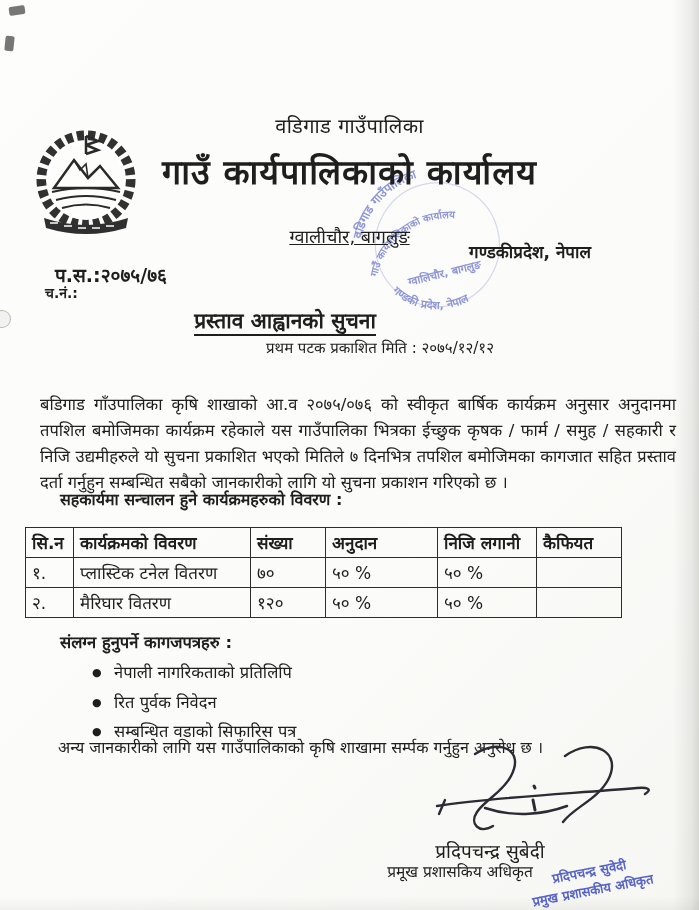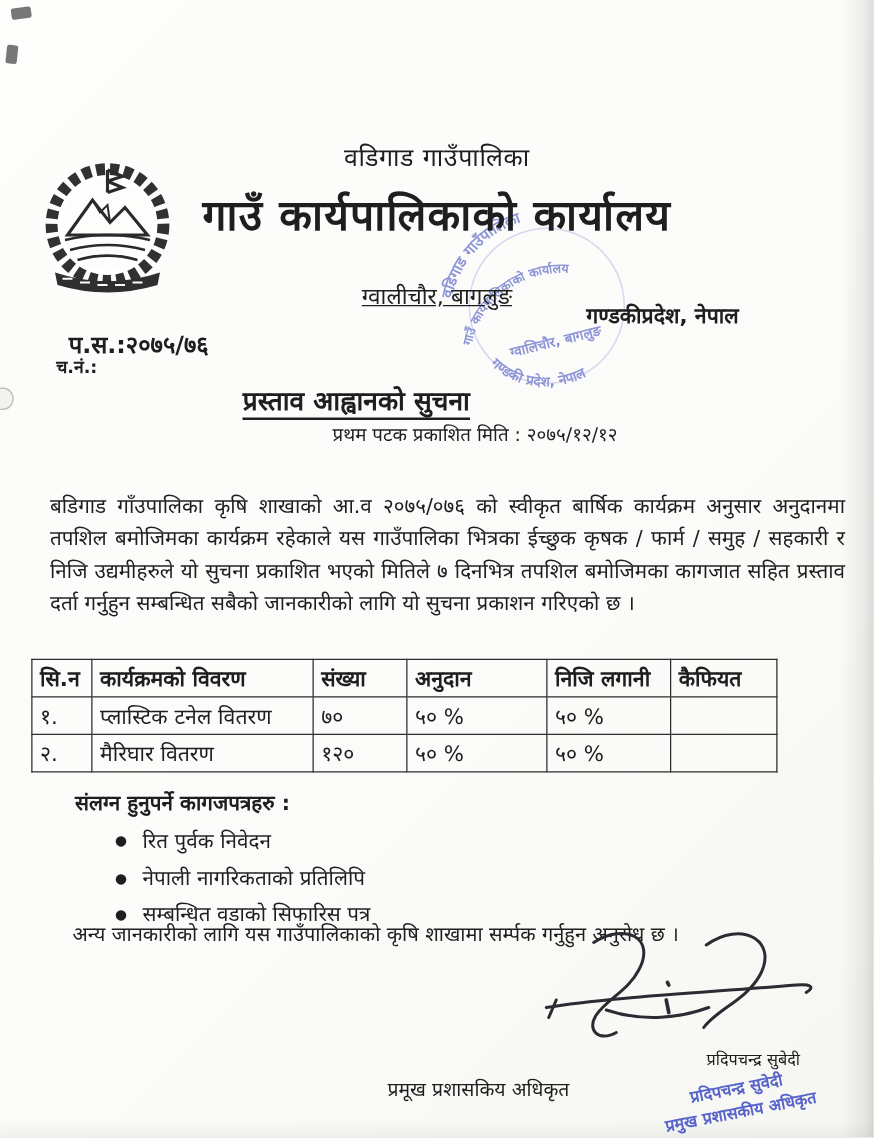--- a/index.html
+++ b/index.html
@@ -61,23 +61,23 @@
   
   .docs-heading{position:absolute; left:60px; top:630px; font-size:16.5px; font-weight:bold;}
   .docs-list{position:absolute; left:92px; top:658px; list-style:none;}
   .docs-list li{font-size:16.5px; line-height:29.5px; position:relative; padding-left:22px;}
   .docs-list li::before{content:"●"; position:absolute; left:0; top:0; font-size:11px; line-height:29.5px;}
 
   .closing-line{position:absolute; left:58px; top:736px; width:620px; font-size:16px;}
 
   
   .sig-svg{position:absolute; left:415px; top:742px; width:250px; height:105px;}
-  .sig-name{position:absolute; left:340px; top:838px; width:300px; text-align:right;
-    font-size:13px;}
-  .sig-role{position:absolute; left:310px; top:860px; width:300px; 
+  .sig-name{position:absolute; left:340px; top:838px; width:300px; text-align:center;
+    font-size:19px;}
+  .sig-role{position:absolute; left:310px; top:860px; width:300px; text-align:center;
     font-size:15.5px;}
   .blue-stamp{position:absolute; left:486px; top:862px; width:210px;
     transform:rotate(-11deg); color:#4050c5; opacity:.88; text-align:center;
     font-weight:bold; font-size:13px; line-height:19px;}
 </style>
 </head>
 <body>
 
 <div class="page">
 
@@ -122,20 +122,21 @@
   <div class="province-line">गण्डकीप्रदेश, नेपाल</div>
   <div class="ref-line">प.स.:२०७५/७६</div>
   <div class="chno-line">च.नं.:</div>
 
   <div class="notice-title">
     <span>प्रस्ताव आह्वानको सुचना</span>
   </div>
   <div class="pub-line">प्रथम पटक प्रकाशित मिति : २०७५/१२/१२</div>
   <div class="body-par">बडिगाड गाँउपालिका कृषि शाखाको आ.व २०७५/०७६ को स्वीकृत बार्षिक कार्यक्रम अनुसार अनुदानमा तपशिल बमोजिमका कार्यक्रम रहेकाले यस गाउँपालिका भित्रका ईच्छुक कृषक / फार्म / समुह / सहकारी र निजि उद्यमीहरुले यो सुचना प्रकाशित भएको मितिले ७ दिनभित्र तपशिल बमोजिमका  कागजात सहित प्रस्ताव दर्ता गर्नुहुन सम्बन्धित सबैको जानकारीको लागि यो सुचना प्रकाशन गरिएको छ ।</div>
 
+  <div class="tbl-caption">सहकार्यमा सन्चालन हुने कार्यक्रमहरुको विवरण :</div>
   <table class="programs">
     <colgroup>
       <col class="c0">
         <col class="c1">
         <col class="c2">
         <col class="c3">
         <col class="c4">
         <col class="c5">
     </colgroup>
     <tbody>
@@ -161,22 +162,22 @@
       <td>१२०</td>
       <td>५० %</td>
       <td>५० %</td>
       <td></td>
     </tr>
   </tbody>
     </table>
 
   <div class="docs-heading">संलग्न हुनुपर्ने कागजपत्रहरु :</div>
   <ul class="docs-list">
+    <li>नेपाली नागरिकताको प्रतिलिपि</li>
     <li>रित पुर्वक निवेदन</li>
-    <li>नेपाली नागरिकताको प्रतिलिपि</li>
     <li>सम्बन्धित वडाको सिफारिस पत्र</li>
   </ul>
 
   <div class="closing-line">अन्य जानकारीको लागि यस गाउँपालिकाको कृषि शाखामा सर्म्पक गर्नुहुन अनुरोध छ ।</div>
 
   <svg class="sig-svg" viewBox="0 0 250 105">
     <g fill="none" stroke="#2b2b33" stroke-width="2.4" stroke-linecap="round">
       <path d="M60 12 C 85 -4, 110 8, 96 34 C 88 50, 70 58, 62 70 C 54 82, 64 92, 78 84"></path>
       <path d="M150 14 C 178 -6, 208 10, 193 38 C 182 58, 158 66, 148 80"></path>
       <path d="M22 64 C 70 56, 150 52, 222 46 C 232 45, 238 47, 230 52"></path>

